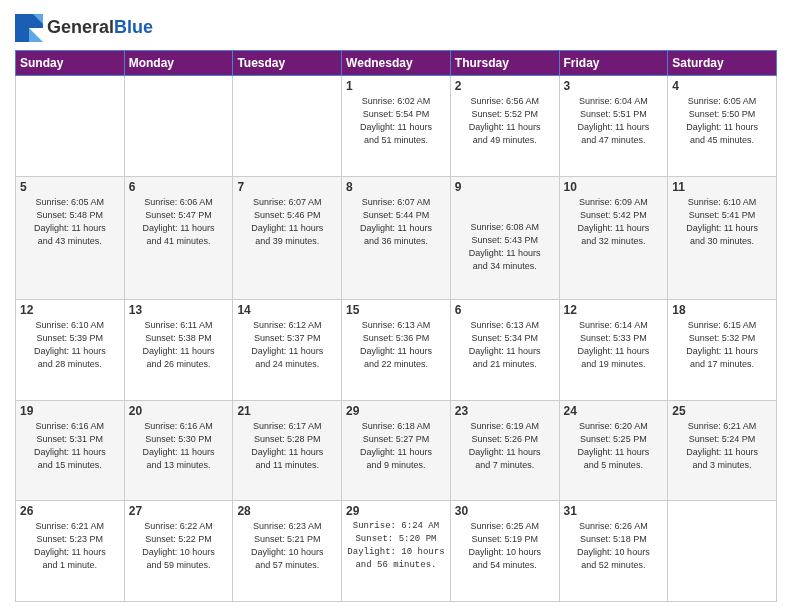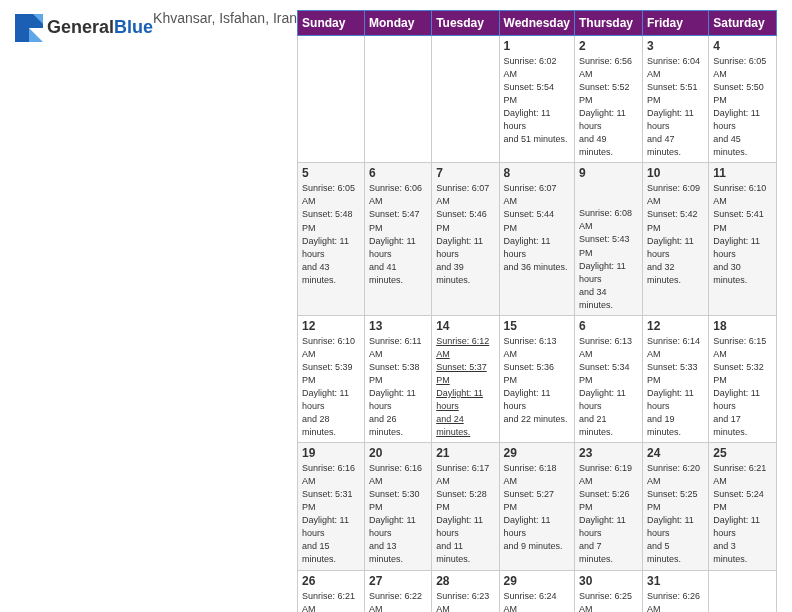--- a/index.html
+++ b/index.html
@@ -8,20 +8,21 @@
       background: #fff;
       width: 792px;
       height: 612px;
       overflow: hidden;
     }
     .page {
       width: 792px;
       height: 612px;
       padding: 10px 15px;
       display: flex;
+      flex-direction: column;
     }
     .header {
       display: flex;
       justify-content: space-between;
       align-items: flex-start;
       margin-bottom: 8px;
     }
     .logo {
       display: flex;
       align-items: center;
@@ -83,20 +84,21 @@
     .day-number {
       font-size: 12px;
       font-weight: bold;
       color: #333;
       margin-bottom: 2px;
     }
     .day-info {
       font-size: 9px;
       color: #333;
       line-height: 1.45;
+      text-align: center;
     }
     .empty-cell {
       background: #fff !important;
     }
   </style>
 </head>
 <body>
 
 <div class="page">
   <div class="header">
@@ -109,21 +111,20 @@
         <polygon points="18,0 28,0 28,10" fill="#5fa8e8"></polygon>
       </svg>
       <div>
         <div style="display:flex; align-items:baseline; gap:0;">
           <span class="logo-text" style="color:#333;">General</span>
           <span class="logo-text logo-blue">Blue</span>
         </div>
       </div>
     </div>
     <div class="title-block">
-      <div class="location-title">Khvansar, Isfahan, Iran</div>
     </div>
   </div>
 
   <table class="calendar">
     <thead>
       <tr>
         <th>Sunday</th>
         <th>Monday</th>
         <th>Tuesday</th>
         <th>Wednesday</th>
@@ -227,21 +228,21 @@
           </td>
           <td>
             <div class="day-number">13</div>
             <div class="day-info" style="white-space: pre-line;">Sunrise: 6:11 AM
 Sunset: 5:38 PM
 Daylight: 11 hours
 and 26 minutes.</div>
           </td>
           <td>
             <div class="day-number">14</div>
-            <div class="day-info" style="white-space: pre-line; text-decoration: underline;">Sunrise: 6:12 AM
+            <div class="day-info" style="white-space: pre-line;">Sunrise: 6:12 AM
 Sunset: 5:37 PM
 Daylight: 11 hours
 and 24 minutes.</div>
           </td>
           <td>
             <div class="day-number">15</div>
             <div class="day-info" style="white-space: pre-line;">Sunrise: 6:13 AM
 Sunset: 5:36 PM
 Daylight: 11 hours
 and 22 minutes.</div>
@@ -336,21 +337,21 @@
           </td>
           <td>
             <div class="day-number">28</div>
             <div class="day-info" style="white-space: pre-line;">Sunrise: 6:23 AM
 Sunset: 5:21 PM
 Daylight: 10 hours
 and 57 minutes.</div>
           </td>
           <td>
             <div class="day-number">29</div>
-            <div class="day-info" style="white-space: pre-line;">Sunrise: 6:24 AM
+            <div class="day-info" style="white-space: pre-line; font-family: Liberation Mono, monospace;">Sunrise: 6:24 AM
 Sunset: 5:20 PM
 Daylight: 10 hours
 and 56 minutes.</div>
           </td>
           <td>
             <div class="day-number">30</div>
             <div class="day-info" style="white-space: pre-line;">Sunrise: 6:25 AM
 Sunset: 5:19 PM
 Daylight: 10 hours
 and 54 minutes.</div>

